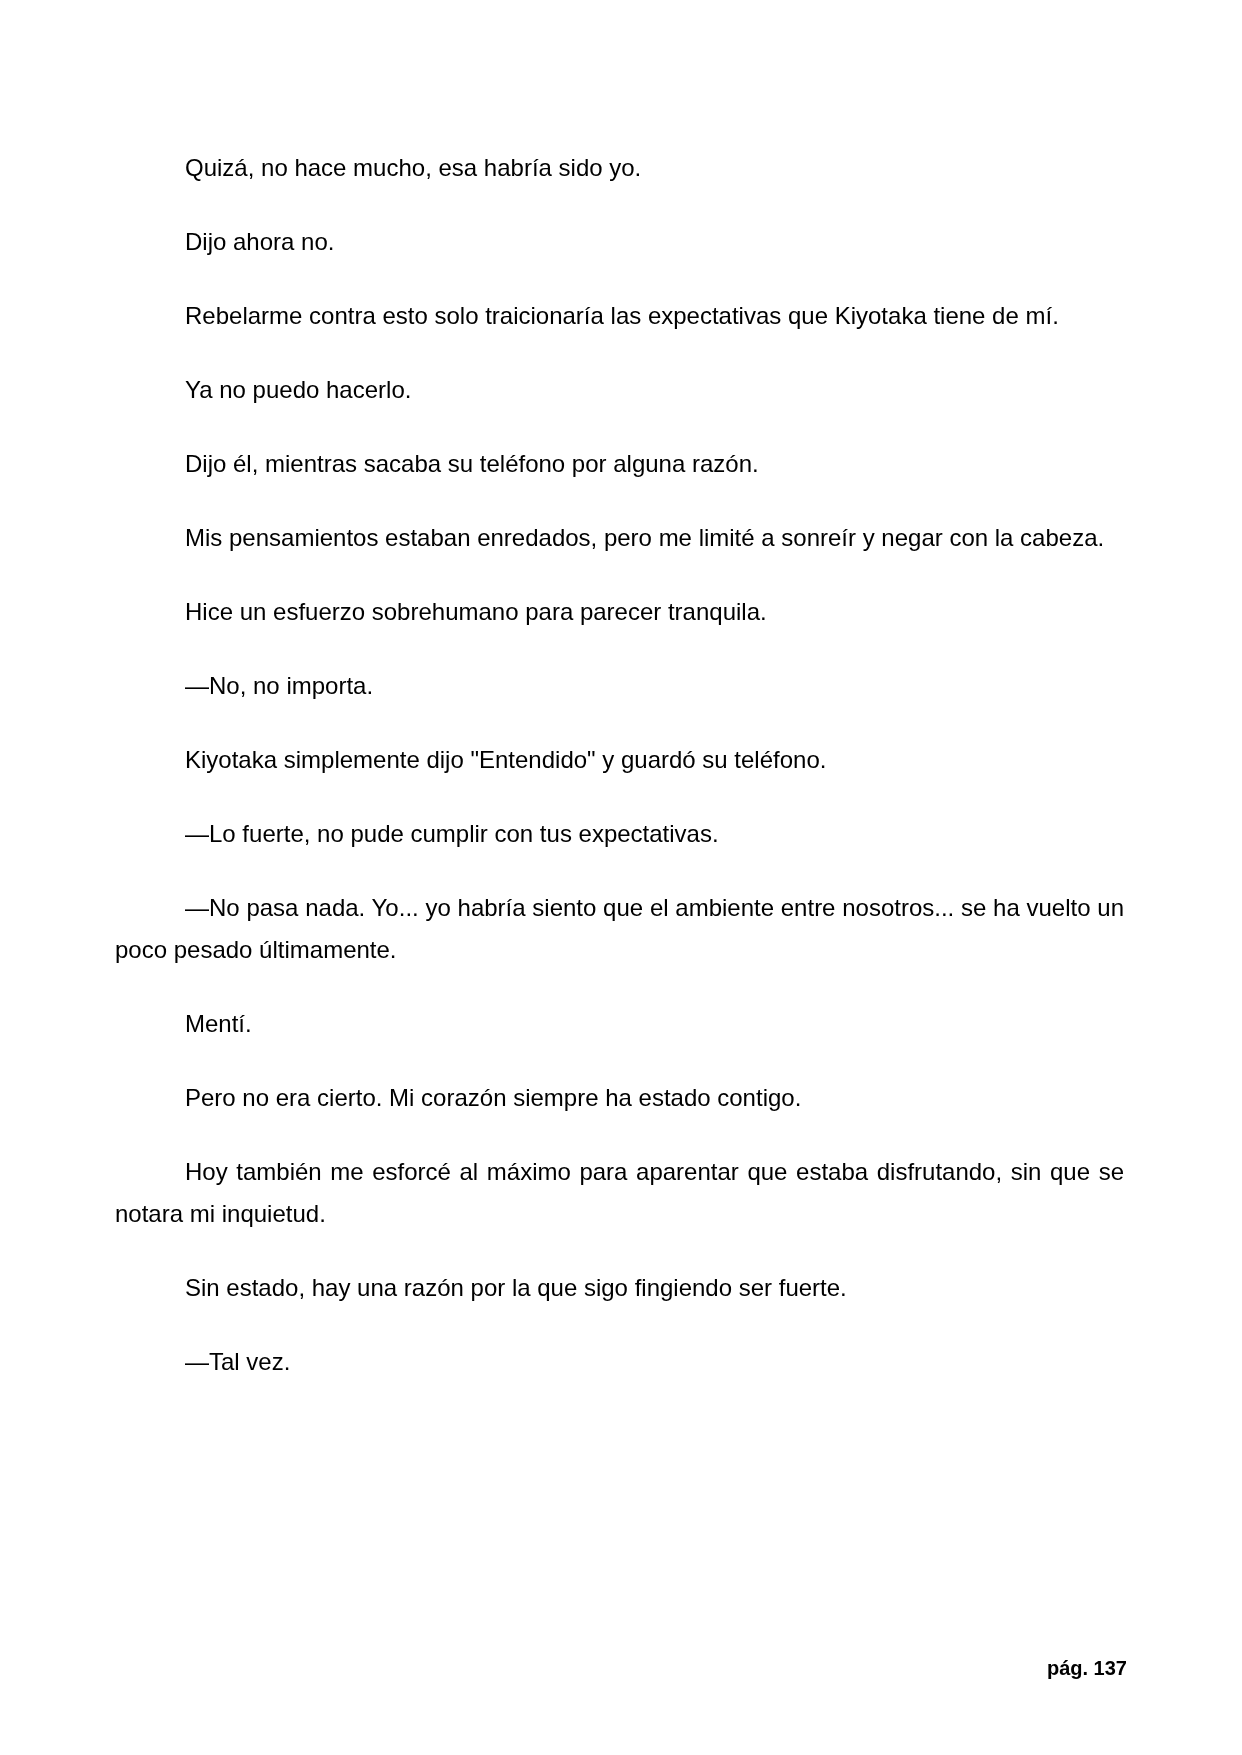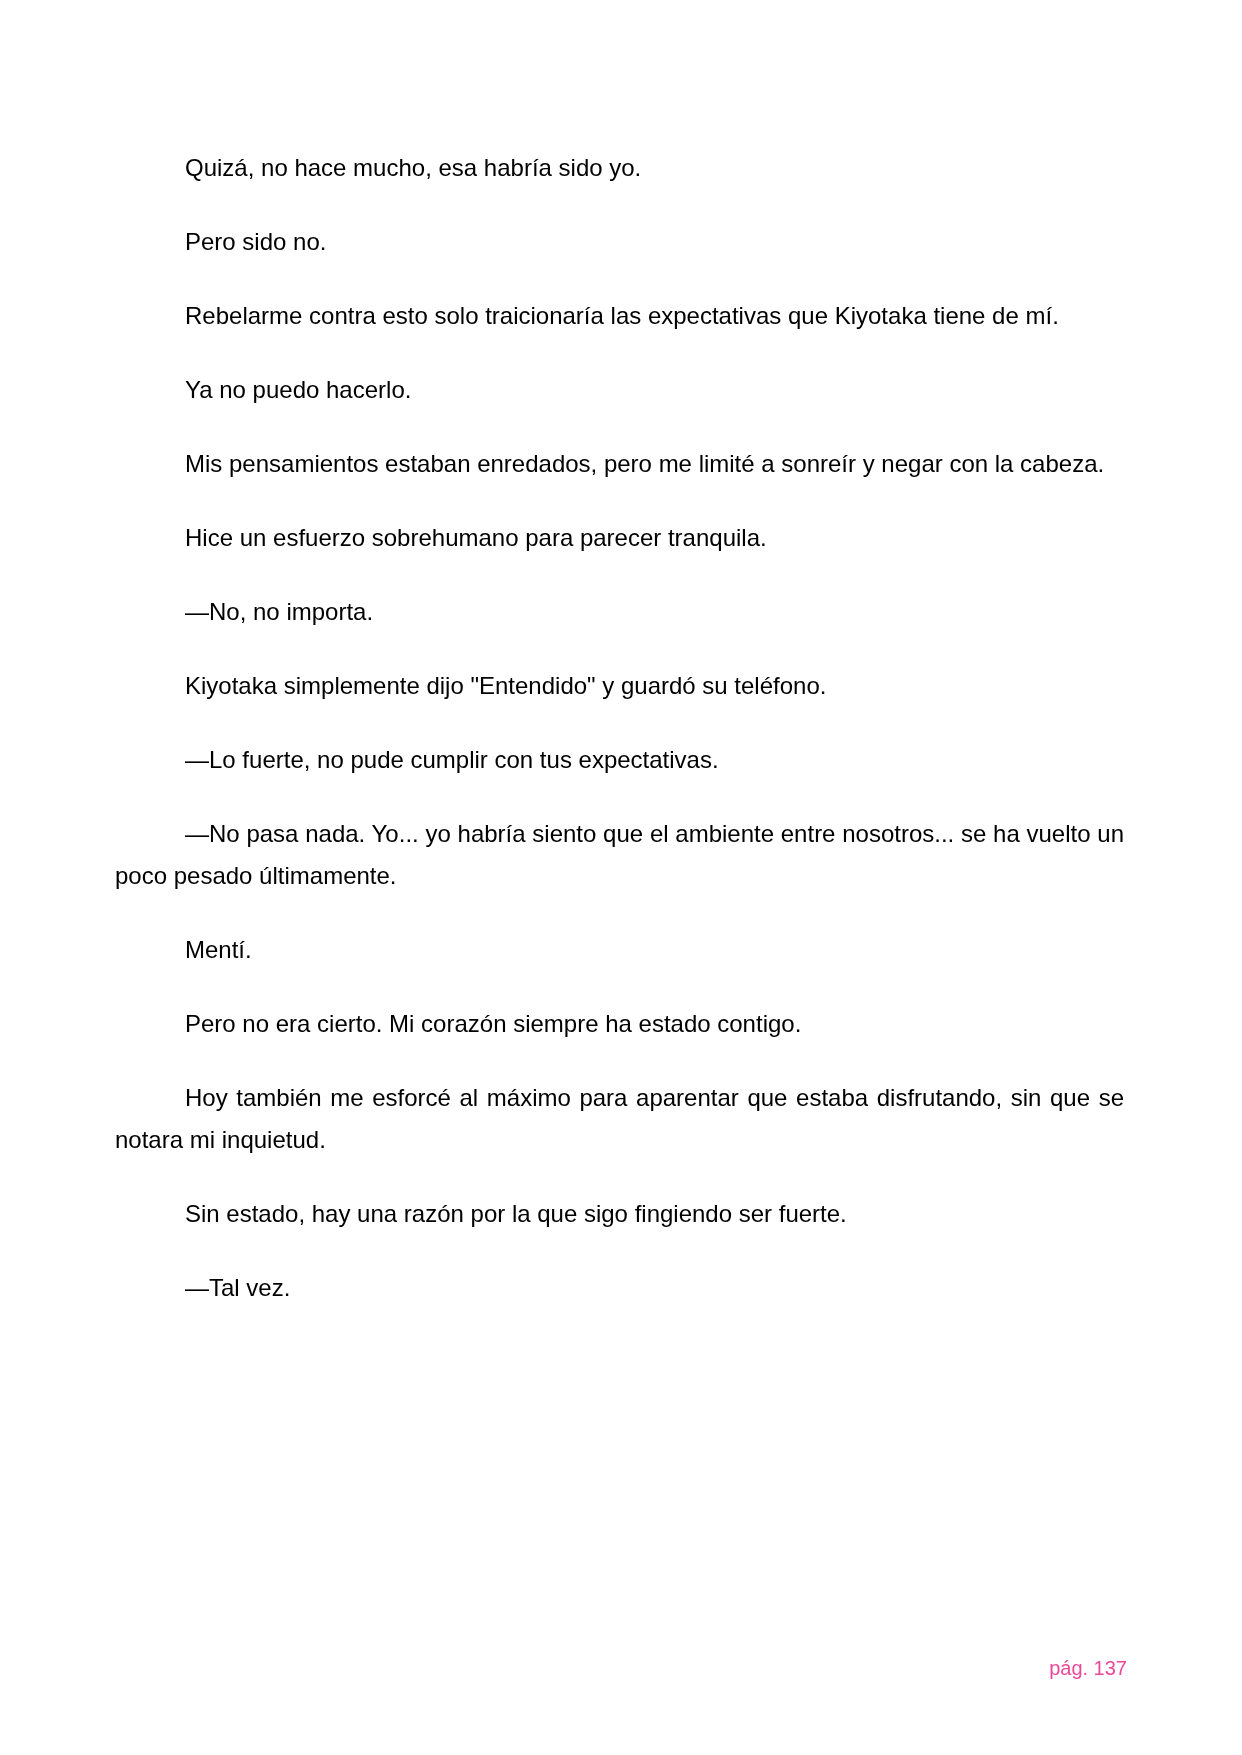--- a/index.html
+++ b/index.html
@@ -26,33 +26,35 @@
     text-align: justify;
     text-indent: 70px;
     word-spacing: normal;
   }
   .page-footer {
     position: absolute;
     top: 1655px;
     right: 115px;
     font-size: 20px;
     line-height: 26px;
-    color: #ec4899;
+    color: #000000;
     text-align: center;
+    font-weight: bold;
   }
 </style>
 </head>
 <body>
 
 <div class="page">
   <div class="body-text">
     <p>Quizá, no hace mucho, esa habría sido yo.</p>
-    <p>Pero sido no.</p>
+    <p>Dijo ahora no.</p>
     <p>Rebelarme contra esto solo traicionaría las expectativas que Kiyotaka tiene de mí.</p>
     <p>Ya no puedo hacerlo.</p>
+    <p>Dijo él, mientras sacaba su teléfono por alguna razón.</p>
     <p>Mis pensamientos estaban enredados, pero me limité a sonreír y negar con la cabeza.</p>
     <p>Hice un esfuerzo sobrehumano para parecer tranquila.</p>
     <p>—No, no importa.</p>
     <p>Kiyotaka simplemente dijo "Entendido" y guardó su teléfono.</p>
     <p>—Lo fuerte, no pude cumplir con tus expectativas.</p>
     <p>—No pasa nada. Yo... yo habría siento que el ambiente entre nosotros... se ha vuelto un poco pesado últimamente.</p>
     <p>Mentí.</p>
     <p>Pero no era cierto. Mi corazón siempre ha estado contigo.</p>
     <p>Hoy también me esforcé al máximo para aparentar que estaba disfrutando, sin que se notara mi inquietud.</p>
     <p>Sin estado, hay una razón por la que sigo fingiendo ser fuerte.</p>

